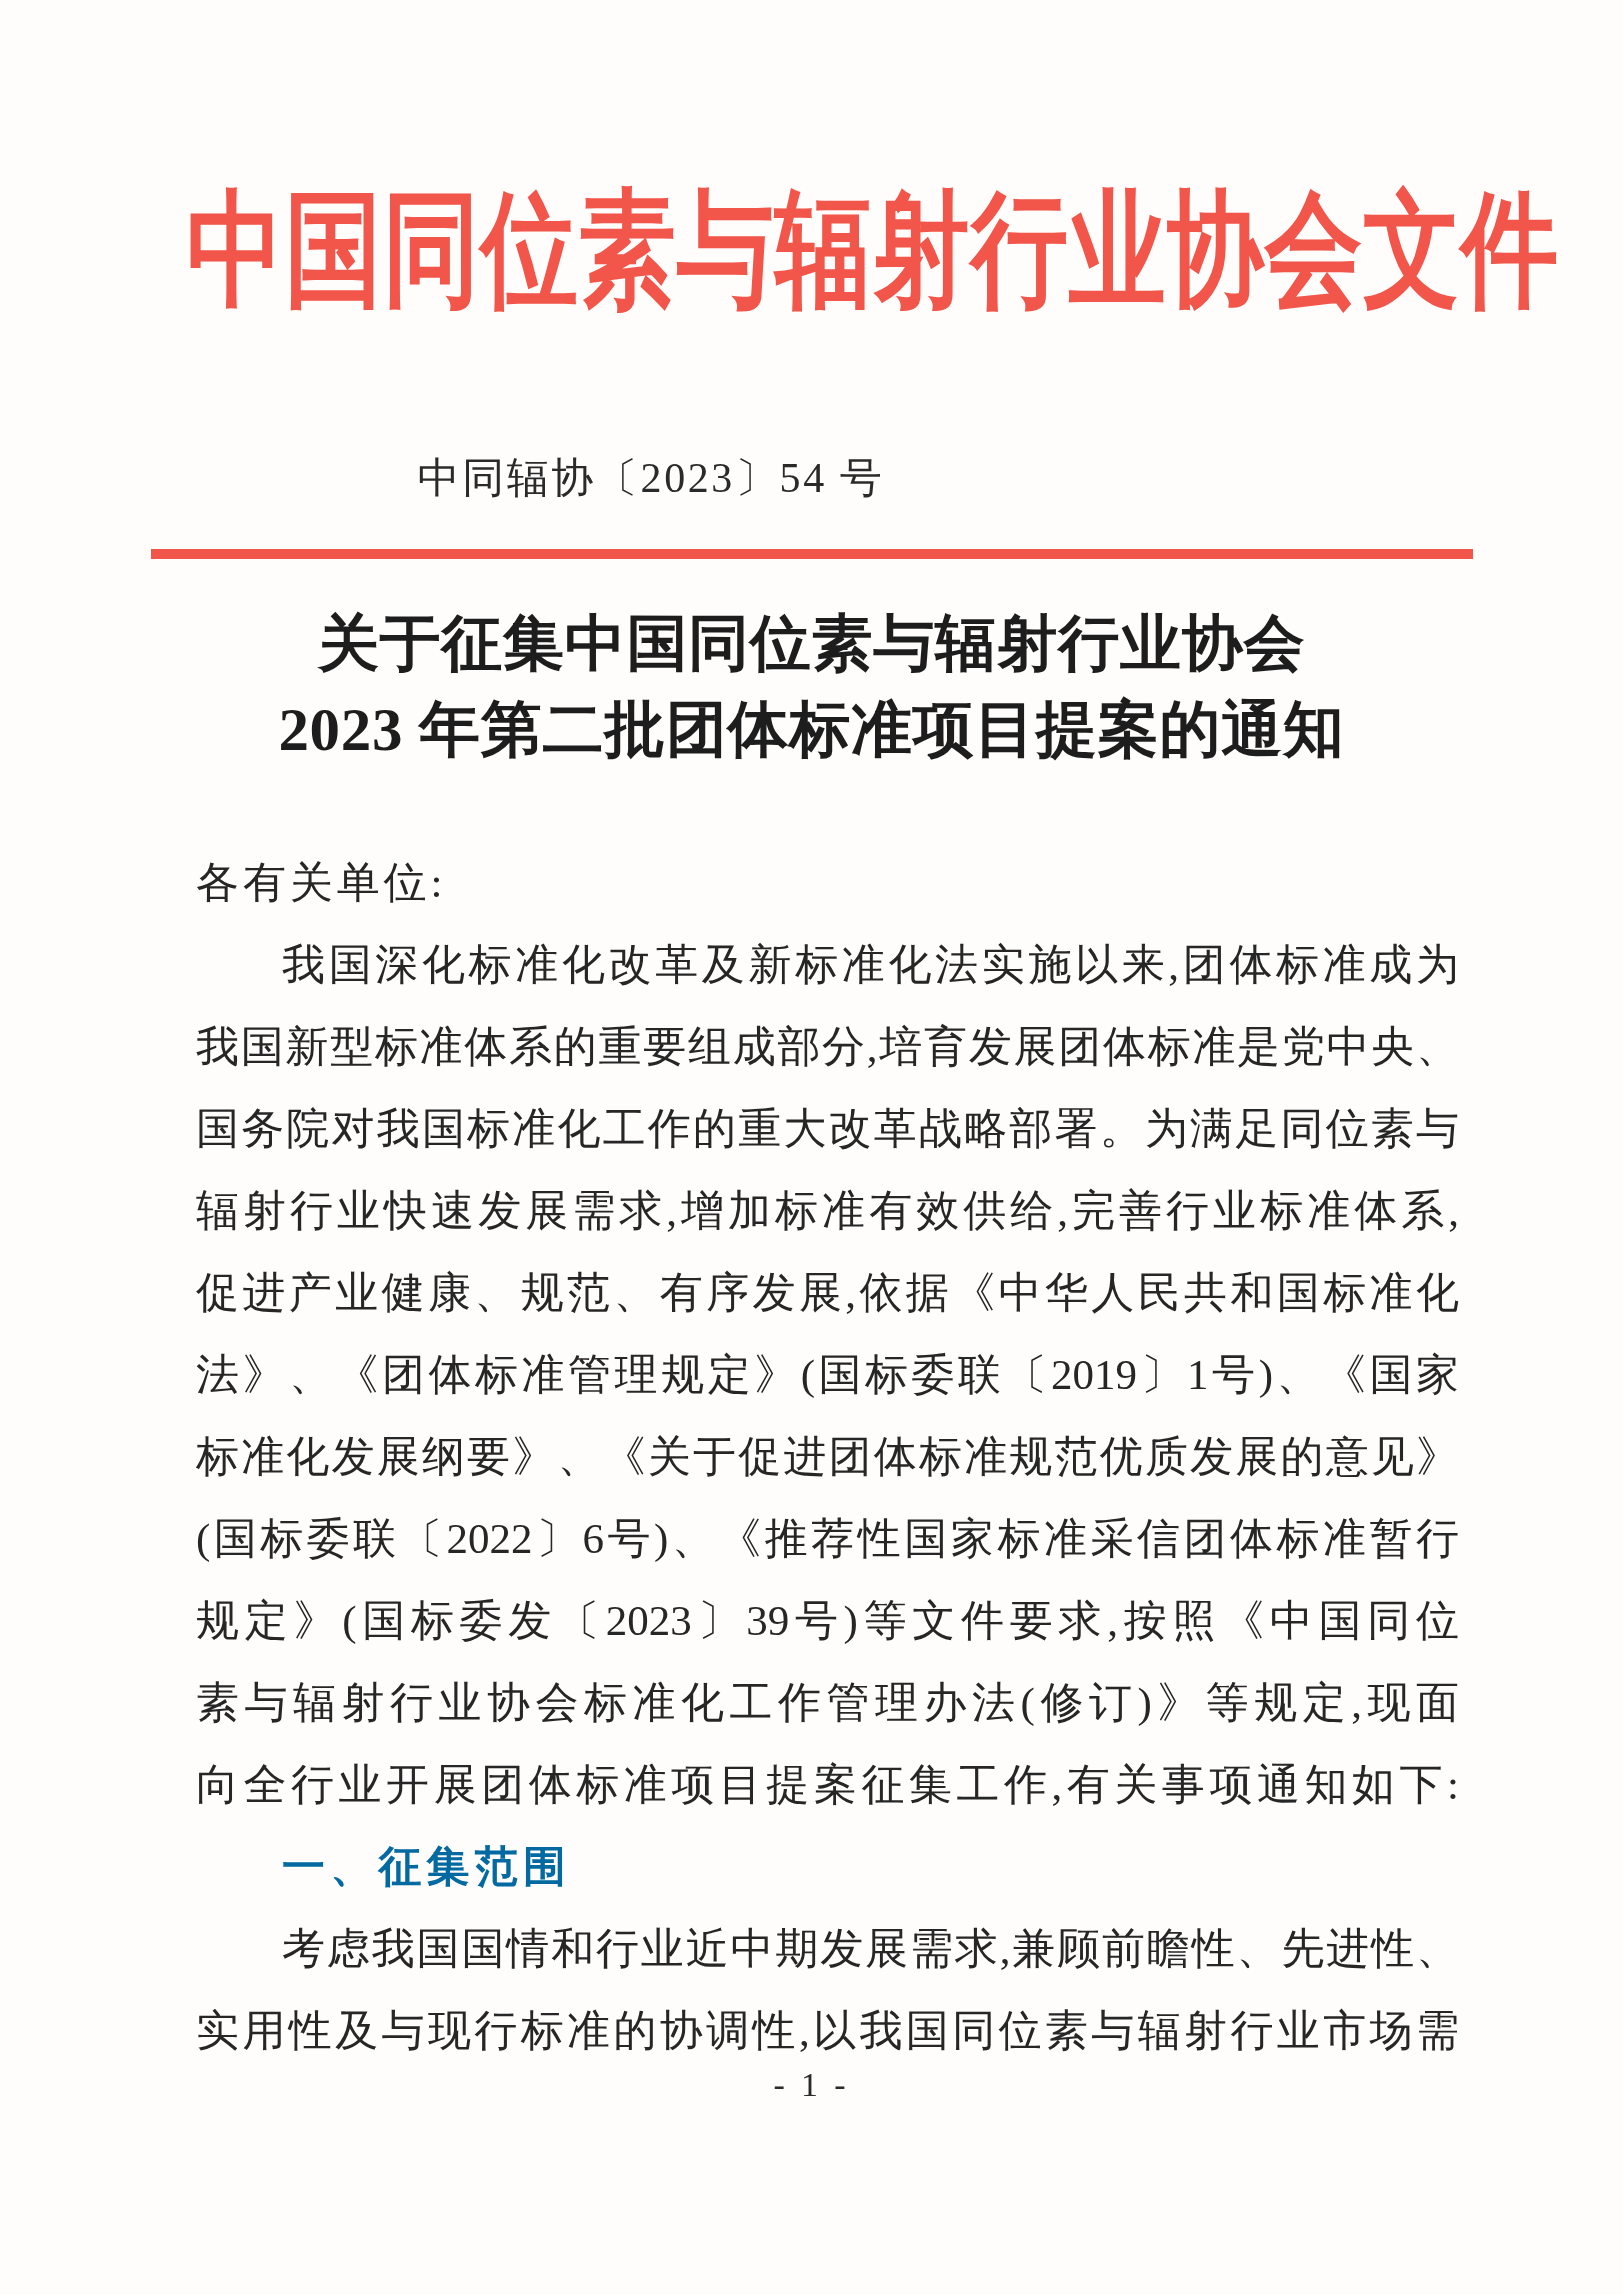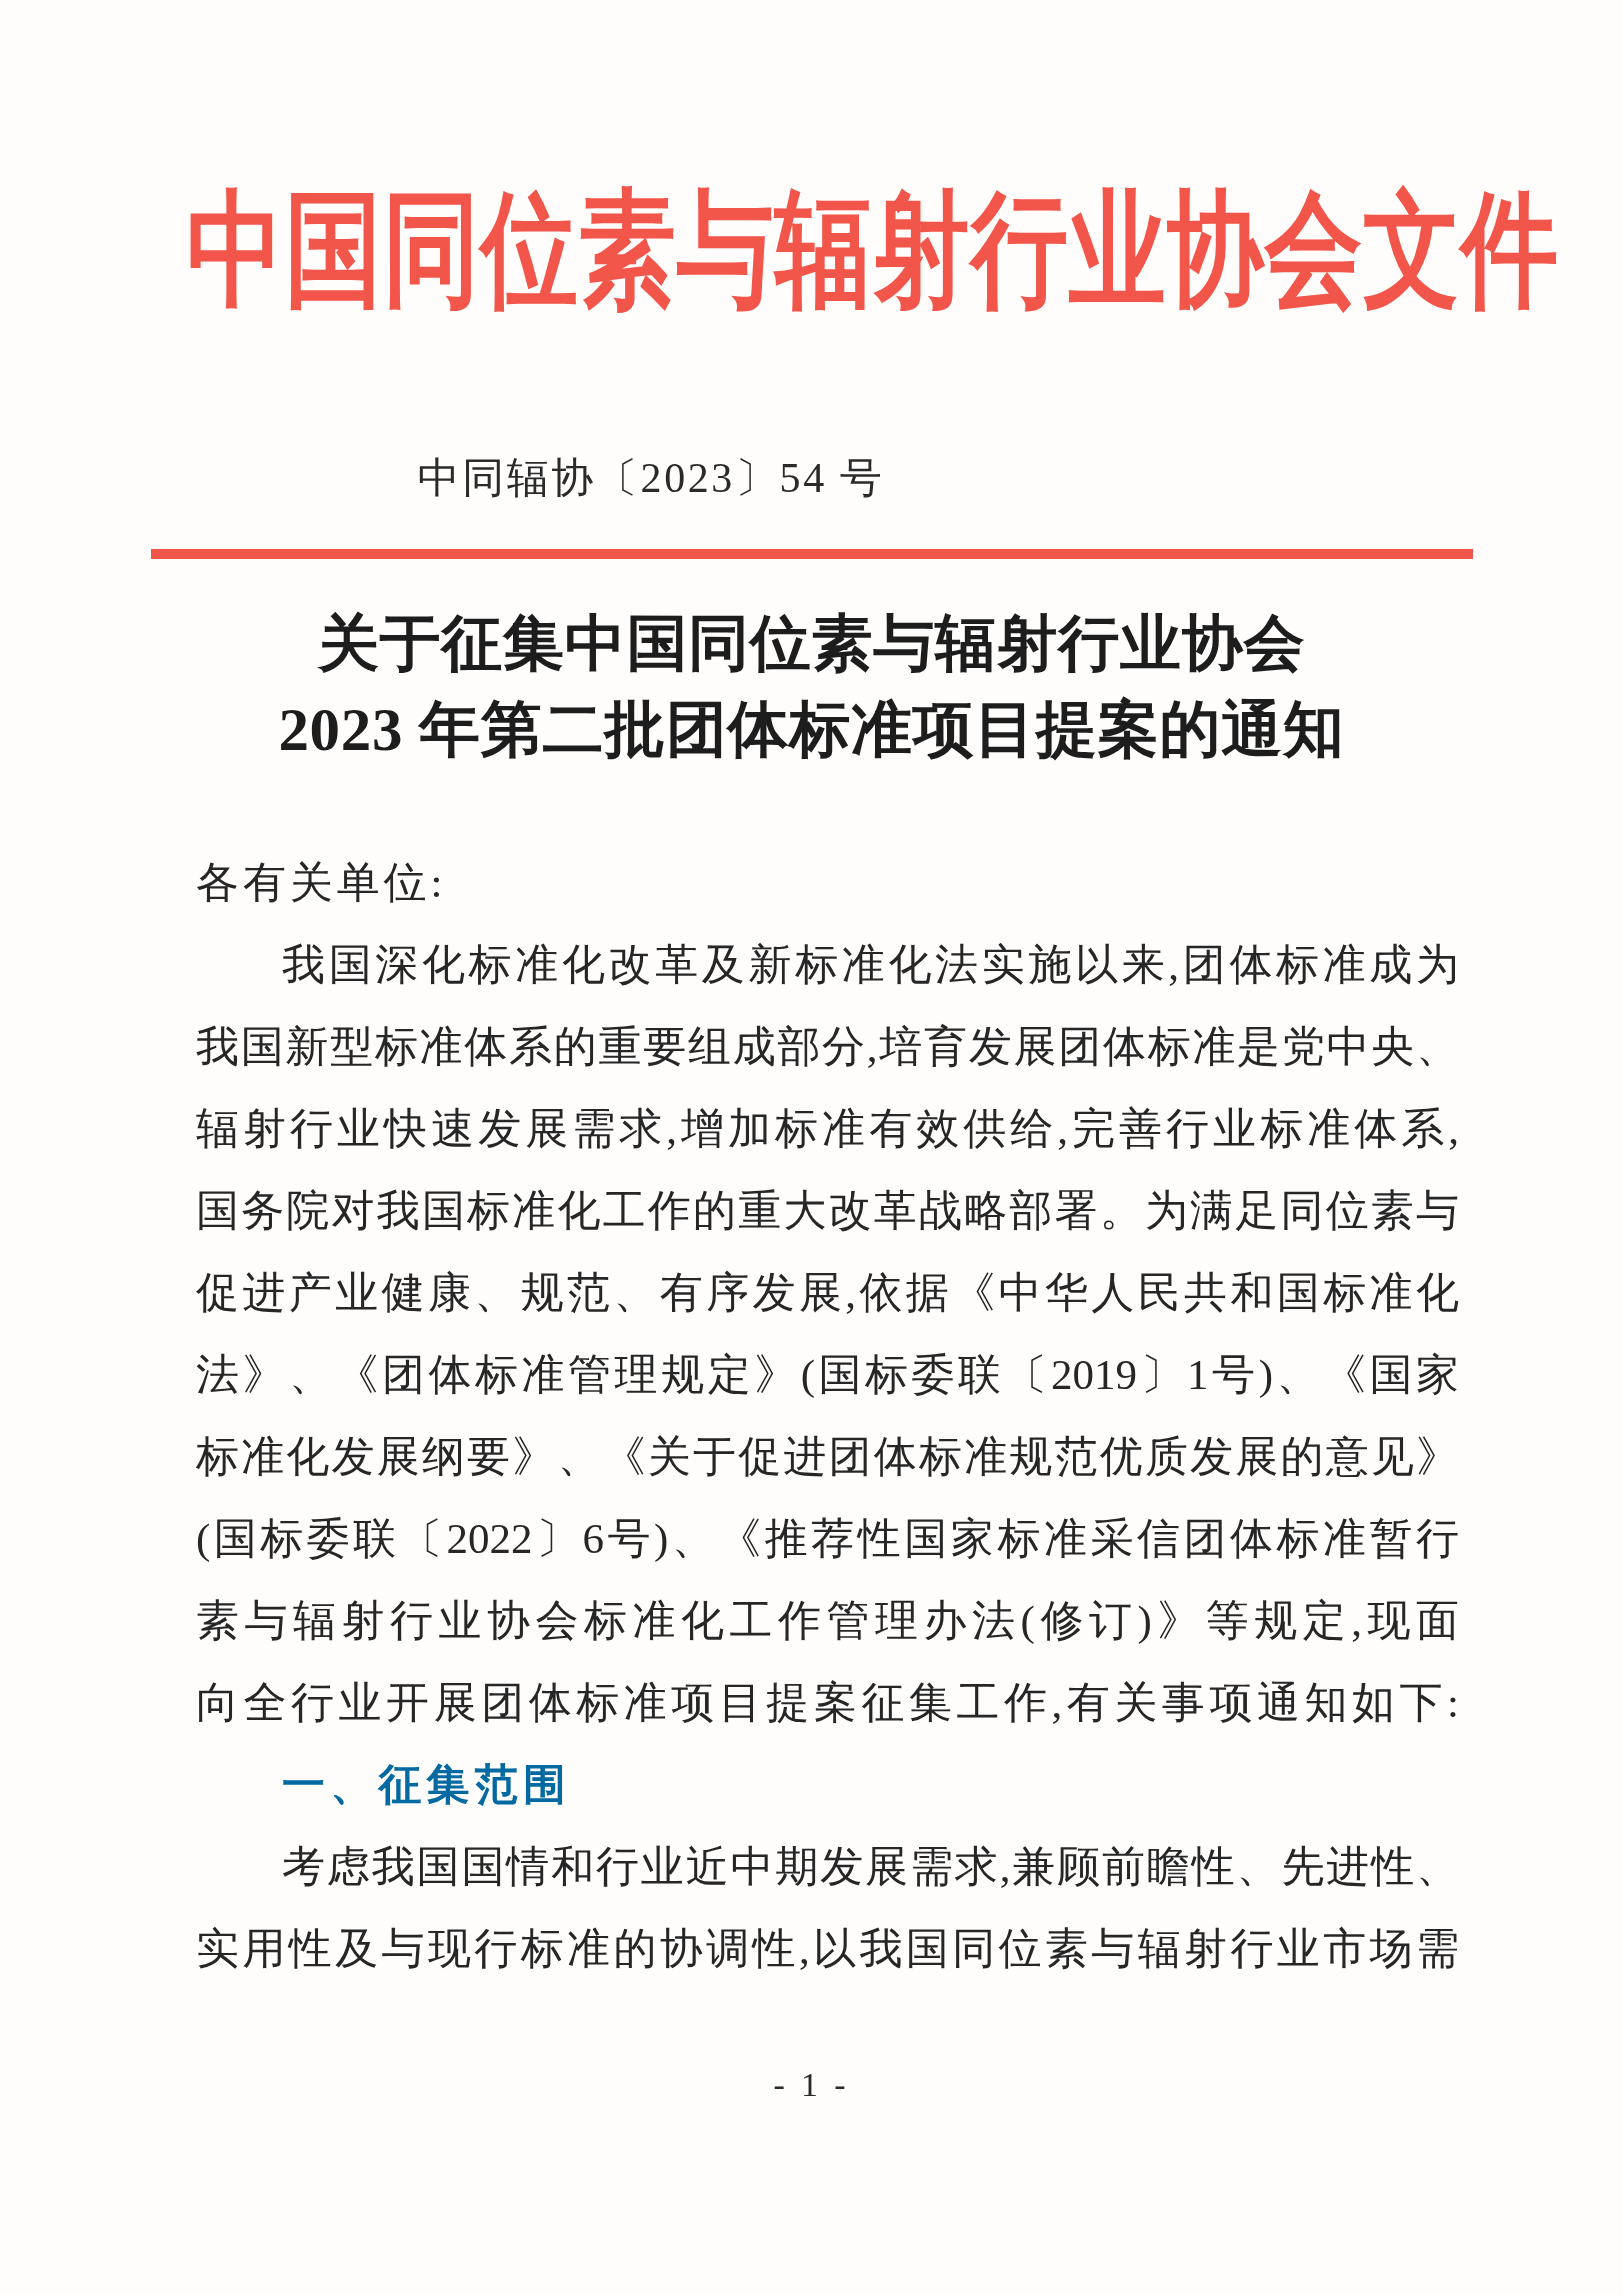--- a/index.html
+++ b/index.html
@@ -115,26 +115,27 @@
   <div class="doc-title">
     <div>关于征集中国同位素与辐射行业协会</div>
     <div>2023 年第二批团体标准项目提案的通知</div>
   </div>
 
   <div class="body-area">
     <div class="salutation">各有关单位:</div>
     <div id="paragraphs">
         <div class="body-line indent">我国深化标准化改革及新标准化法实施以来,团体标准成为</div>
         <div class="body-line">我国新型标准体系的重要组成部分,培育发展团体标准是党中央、</div>
+        <div class="body-line">国务院对我国标准化工作的重大改革战略部署。为满足同位素与</div>
         <div class="body-line">辐射行业快速发展需求,增加标准有效供给,完善行业标准体系,</div>
-        <div class="body-line">国务院对我国标准化工作的重大改革战略部署。为满足同位素与</div>
         <div class="body-line">促进产业健康、规范、有序发展,依据《中华人民共和国标准化</div>
         <div class="body-line">法》、《团体标准管理规定》(国标委联〔2019〕1号)、《国家</div>
         <div class="body-line">标准化发展纲要》、《关于促进团体标准规范优质发展的意见》</div>
         <div class="body-line">(国标委联〔2022〕6号)、《推荐性国家标准采信团体标准暂行</div>
+        <div class="body-line">规定》(国标委发〔2023〕39号)等文件要求,按照《中国同位</div>
         <div class="body-line">素与辐射行业协会标准化工作管理办法(修订)》等规定,现面</div>
         <div class="body-line">向全行业开展团体标准项目提案征集工作,有关事项通知如下:</div>
         <div class="section-heading">一、征集范围</div>
         <div class="body-line indent">考虑我国国情和行业近中期发展需求,兼顾前瞻性、先进性、</div>
         <div class="body-line">实用性及与现行标准的协调性,以我国同位素与辐射行业市场需</div>
       </div>
   </div>
 
   <div class="page-number">- 1 -</div>
 

